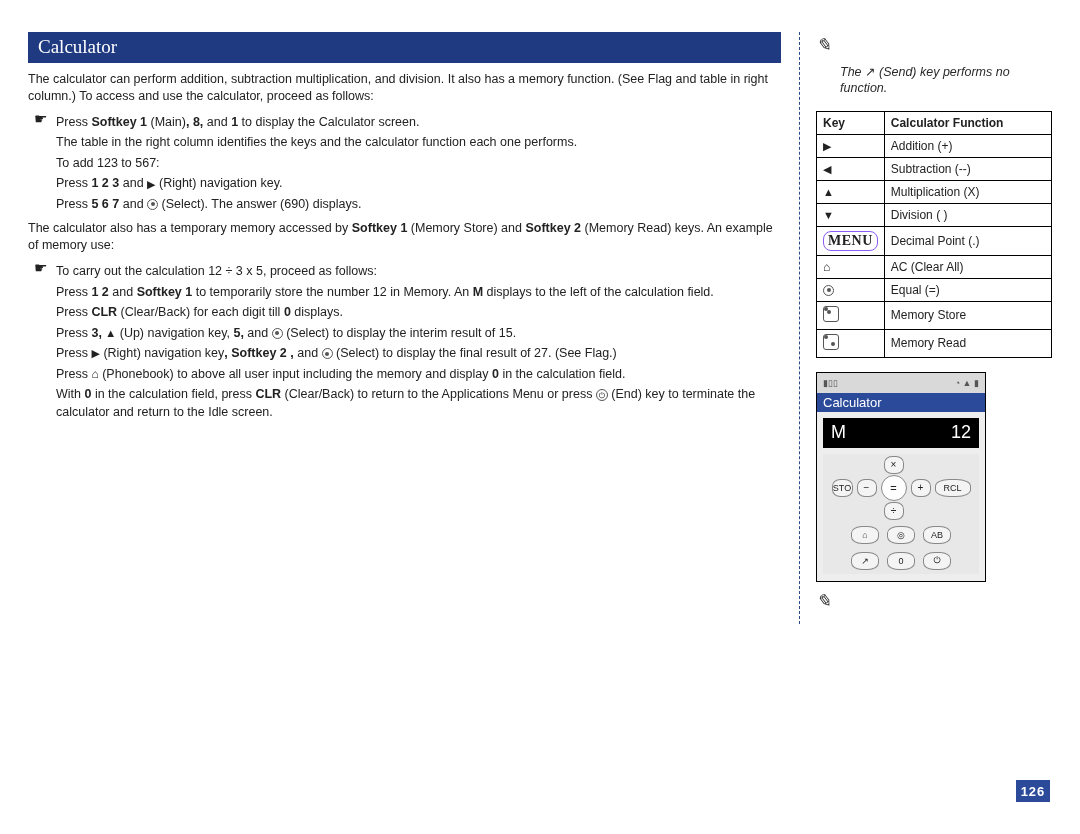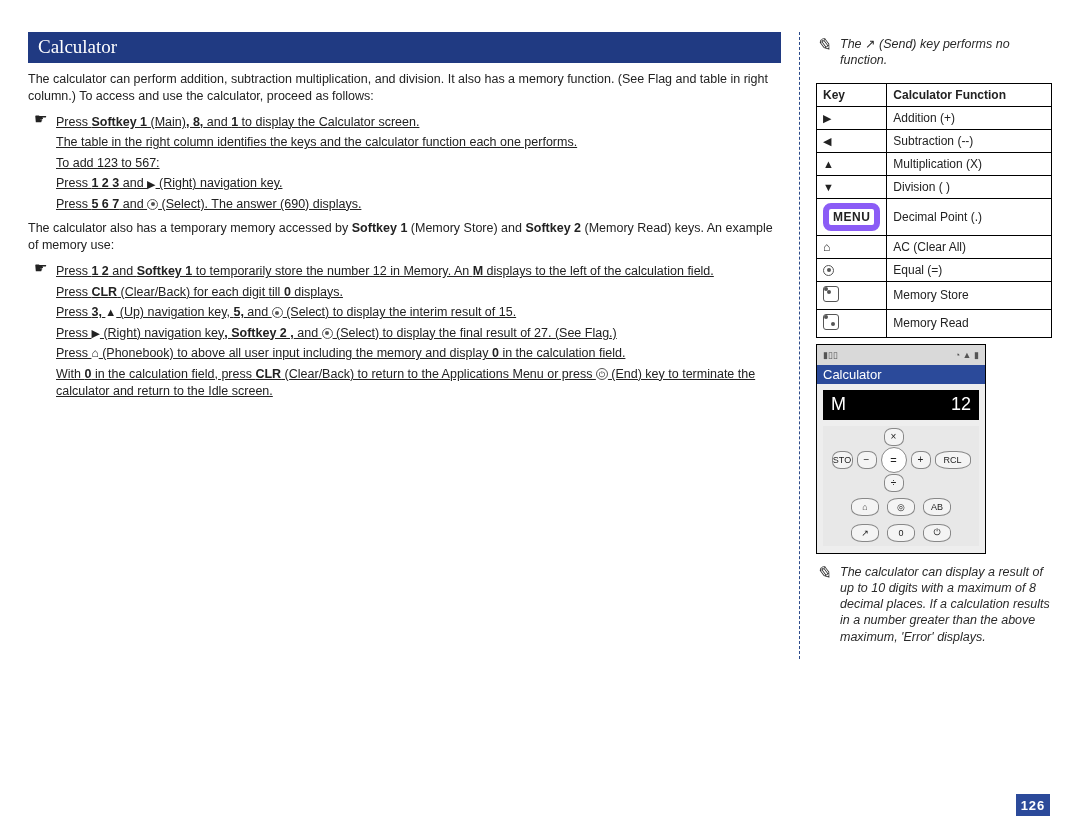--- a/index.html
+++ b/index.html
@@ -41,21 +41,21 @@
     margin-bottom: 2px;
   }
   .bullet-mark {
     width: 28px;
     font-size: 15px;
     line-height: 1.1;
     flex-shrink: 0;
     padding-left: 6px;
   }
   .bullet-content { flex: 1; line-height: 1.35; }
-  .step-line { margin: 3px 0; line-height: 1.4; text-decoration: underline; }
+  .step-line { margin: 3px 0; line-height: 1.4; }
   .bold { font-weight: bold; }
   .icon-inline {
     display: inline-block;
     vertical-align: middle;
     line-height: 1;
   }
   .tri-right::before { content: "▶"; font-size: 11px; }
   .tri-up::before { content: "▲"; font-size: 11px; }
   .tri-left::before { content: "◀"; font-size: 11px; }
   .tri-down::before { content: "▼"; font-size: 11px; }
@@ -93,43 +93,44 @@
     width: 24px;
     flex-shrink: 0;
   }
   .note-row {
     display: flex;
     font-style: italic;
     color: #2a2a2a;
     margin: 4px 0 14px 0;
     font-size: 12.5px;
   }
-  .note-text { flex: 1; line-height: 1.3; }
+  .note-text { flex: 1; line-height: 1.3; margin-top: 28px; }
   table.key-table {
     border-collapse: collapse;
     width: 100%;
-    margin-bottom: 6px;
+    margin-bottom: 14px;
     font-size: 12px;
   }
   table.key-table th, table.key-table td {
     border: 1px solid #000;
     padding: 4px 6px;
     text-align: left;
     vertical-align: middle;
   }
   table.key-table th { font-weight: bold; }
   .key-cell { width: 58px; text-align: center; }
   .menu-oval {
     display: inline-block;
-    border: 6px solid #8b5cf6;
+    border: 1px solid #8b5cf6;
     border-radius: 8px;
-    font-size: 12px;
+    font-size: 14px;
     font-weight: bold;
     padding: 1px 4px;
     letter-spacing: 0.5px;
+    font-family: Liberation Serif, serif;
   }
   .dot-box {
     display:inline-block;
     width:16px;height:16px;
     border:1px solid #555;
     border-radius:3px;
     position:relative;
   }
   .dot-box::after{
     content:"";position:absolute;
@@ -148,21 +149,21 @@
   .ps-display { background:#000; color:#fff; margin:6px; height:30px; display:flex; align-items:center; justify-content:space-between; padding:0 8px; font-size:18px; font-family:Arial;}
   .ps-keypad { height: 120px; background:#e8e8e8; margin:4px 6px 6px 6px; display:flex; flex-direction:column; justify-content:space-around; align-items:center;}
   .ps-nav { position:relative; width:70px; height:60px; }
   .ps-nav-c { position:absolute; left:22px; top:17px; width:26px; height:26px; border:1px solid #888; background:#fff; border-radius:50%; display:flex;align-items:center;justify-content:center; font-size:11px;}
   .ps-nav-side { position:absolute; width:20px;height:18px;border:1px solid #888;background:#f4f4f4;border-radius:40%; font-size:10px; display:flex;align-items:center;justify-content:center;}
   .ps-row { display:flex; gap:8px; }
   .ps-btn { width:28px;height:18px;border:1px solid #888;background:#f4f4f4;border-radius:40%;font-size:9px;display:flex;align-items:center;justify-content:center;}
   .page-num-box {
     position: absolute;
     right: 30px;
-    bottom: 18px;
+    bottom: 32px;
     width: 34px;
     height: 22px;
     background: #2b4a9a;
     color: #fff;
     font-weight: bold;
     font-size: 13px;
     display: flex;
     align-items: center;
     justify-content: center;
     font-family: Arial;
@@ -195,20 +196,21 @@
       </div>
     </div>
 
     <div class="body-text" style="margin-top:4px">
       <span>The calculator also has a temporary memory accessed by </span><span class="bold">Softkey 1</span><span> (Memory Store) and </span><span class="bold">Softkey 2</span><span> (Memory Read) keys. An example of memory use:</span>
     </div>
 
     <div class="bullet-row">
       <div class="bullet-mark">☛</div>
       <div class="bullet-content">
+        <div class="step-line">To carry out the calculation 12 ÷ 3 x 5, proceed as follows:</div>
         <div class="step-line">
           <span>Press </span><span class="bold">1 2</span><span> and </span><span class="bold">Softkey 1</span><span> to temporarily store the number 12 in Memory. An </span><span class="bold">M</span><span> displays to the left of the calculation field.</span>
         </div>
         <div class="step-line">
           <span>Press </span><span class="bold">CLR</span><span> (Clear/Back) for each digit till </span><span class="bold">0</span><span> displays.</span>
         </div>
         <div class="step-line">
           <span>Press </span><span class="bold">3,</span><span> </span><span class="icon-inline tri-up"></span><span> (Up) navigation key, </span><span class="bold">5,</span><span> and </span><span class="sel-circ"></span><span> (Select) to display the interim result of 15.</span>
         </div>
         <div class="step-line">
@@ -307,18 +309,17 @@
         <div class="ps-row">
           <div class="ps-btn">↗</div>
           <div class="ps-btn">0</div>
           <div class="ps-btn">⏻</div>
         </div>
       </div>
     </div>
 
     <div class="note-row">
       <div class="note-mark">✎</div>
-      <div class="note-text">The calculator can display a result of up to 10 digits with a maximum of 8 decimal places. If a calculation results in a number greater than the above maximum, 'Error' displays.</div>
     </div>
   </div>
 </div>
 
 <div class="page-num-box">126</div>
 
 </body></html>

